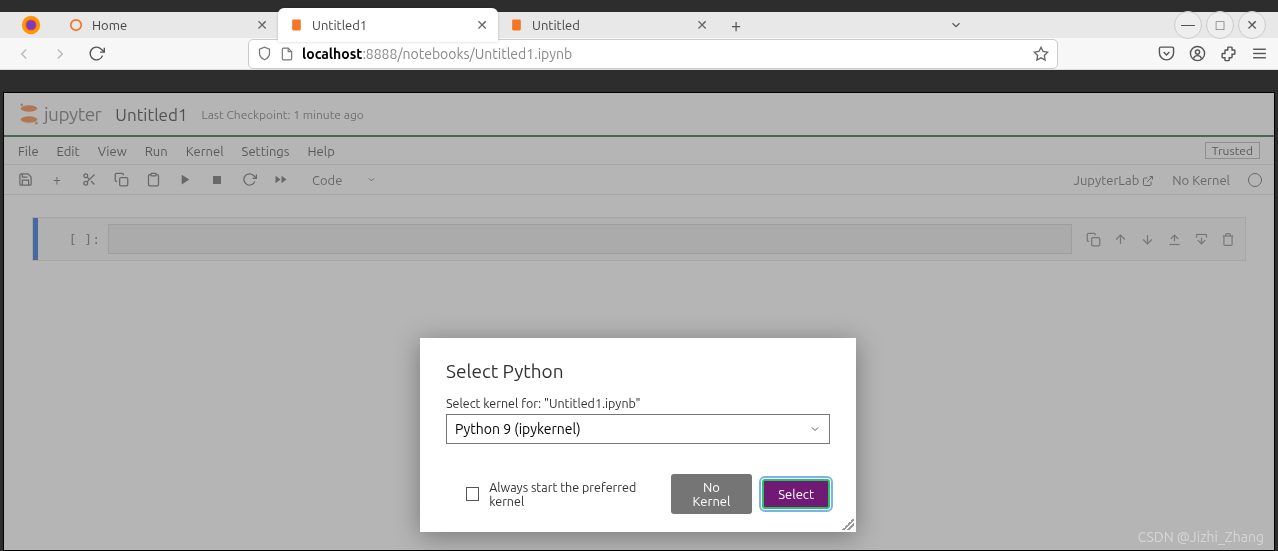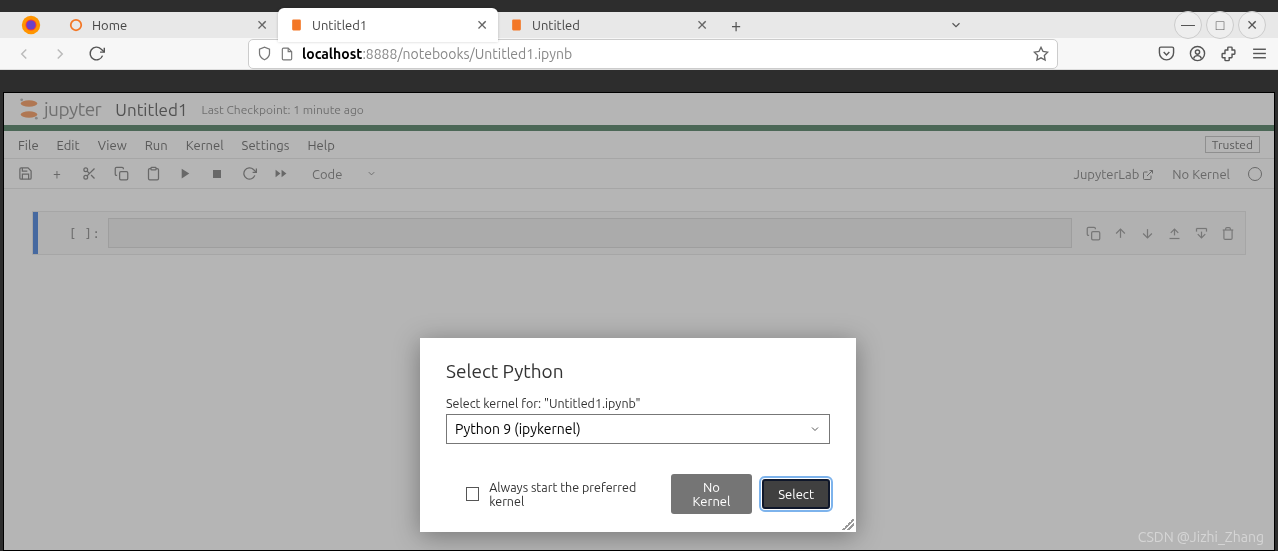--- a/index.html
+++ b/index.html
@@ -22,21 +22,21 @@
 .urlbar{flex:0 0 810px;height:30px;background:#fff;border:1px solid #ccc;border-radius:5px;display:flex;align-items:center;padding:0 8px;gap:8px;margin-left:130px;}
 .urlbar .shield,.urlbar .page{color:#777;}
 .url-text{font-size:14px;color:#888;}
 .url-text .host{color:#000;font-weight:600;}
 .star{margin-left:auto;color:#666;cursor:pointer;}
 .right-icons{margin-left:auto;display:flex;gap:14px;color:#555;}
 .right-icons span{cursor:pointer;}
 .app{position:absolute;top:92px;left:3px;right:3px;bottom:0;background:#999;border:1px solid #000;}
 .app-inner{position:absolute;inset:0;background:#fff;}
 .mask{position:absolute;inset:0;background:rgba(120,120,120,0.55);pointer-events:none;z-index:5;}
-.jh{display:flex;align-items:center;height:38px;padding:0 14px;gap:14px;border-bottom:6px solid #14532d;}
+.jh{display:flex;align-items:center;height:44px;padding:0 14px;gap:14px;border-bottom:2px solid #14532d;}
 .jlogo{display:flex;align-items:center;gap:4px;}
 .jlogo-text{font-size:19px;color:#666;letter-spacing:-0.5px;}
 .doc-title{font-size:17px;color:#222;}
 .checkpoint{font-size:12px;color:#666;}
 .menubar{display:flex;align-items:center;height:28px;padding:0 14px;gap:18px;font-size:13px;color:#333;border-bottom:1px solid #ddd;}
 .menubar span{cursor:pointer;}
 .trusted{margin-left:auto;border:1px solid #aaa;padding:1px 6px;font-size:12px;}
 .toolbar{display:flex;align-items:center;height:30px;padding:0 12px;gap:14px;border-bottom:1px solid #ddd;color:#555;font-size:14px;}
 .tbtn{cursor:pointer;display:flex;align-items:center;justify-content:center;width:18px;}
 .cell-type{display:flex;align-items:center;gap:24px;font-size:13px;margin-left:8px;}
@@ -51,21 +51,21 @@
 .cell-tools span{cursor:pointer;}
 .dialog{position:absolute;z-index:10;top:338px;left:420px;width:436px;background:#fff;box-shadow:0 4px 24px rgba(0,0,0,0.35);padding:22px 26px 18px 26px;}
 .dlg-title{font-size:19px;color:#333;margin-bottom:14px;}
 .dlg-label{font-size:12.5px;color:#333;margin-bottom:4px;}
 .dlg-select{width:100%;height:30px;border:1px solid #777;display:flex;align-items:center;padding:0 8px;font-size:14px;justify-content:space-between;cursor:pointer;}
 .dlg-footer{display:flex;align-items:center;margin-top:30px;gap:10px;padding-left:20px;}
 .chk{width:14px;height:14px;border:1.5px solid #555;}
 .chk-label{font-size:12.5px;color:#333;}
 .btn{padding:6px 14px;font-size:13px;border-radius:3px;cursor:pointer;border:none;}
 .btn-grey{background:#757575;color:#fff;margin-left:auto;}
-.btn-blue{background:#404040;color:#fff;border:2px solid #0f172a;outline:2px solid #7db3ec;outline-offset:1px;}
+.btn-blue{background:#701a75;color:#fff;border:2px solid #22c55e;outline:2px solid #7db3ec;outline-offset:1px;}
 .resize{position:absolute;right:2px;bottom:2px;width:12px;height:12px;background:linear-gradient(135deg,transparent 50%,#999 50%,#999 60%,transparent 60%,transparent 70%,#999 70%,#999 80%,transparent 80%);}
 .watermark{position:absolute;right:14px;bottom:6px;z-index:20;color:rgba(230,230,230,0.65);font-size:14px;}
 svg{display:block;}
 </style>
 </head>
 <body>
 
 <div class="titlebar"></div>
 
 <div class="browser-chrome">

